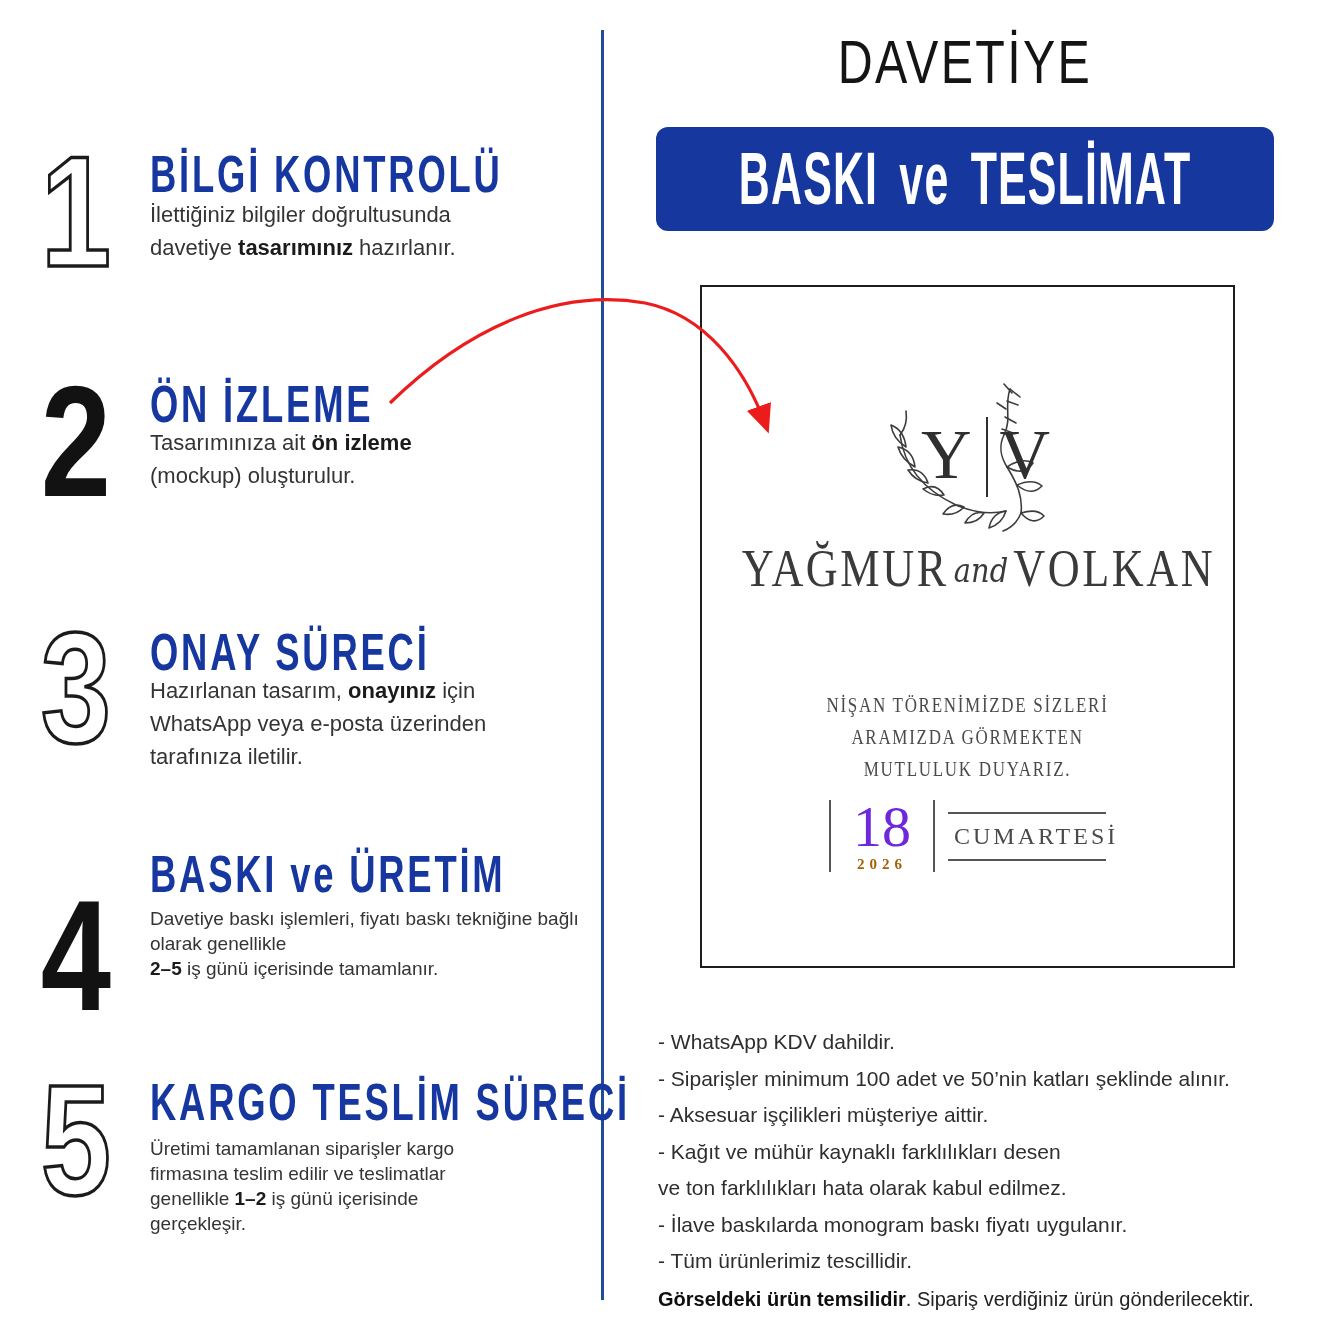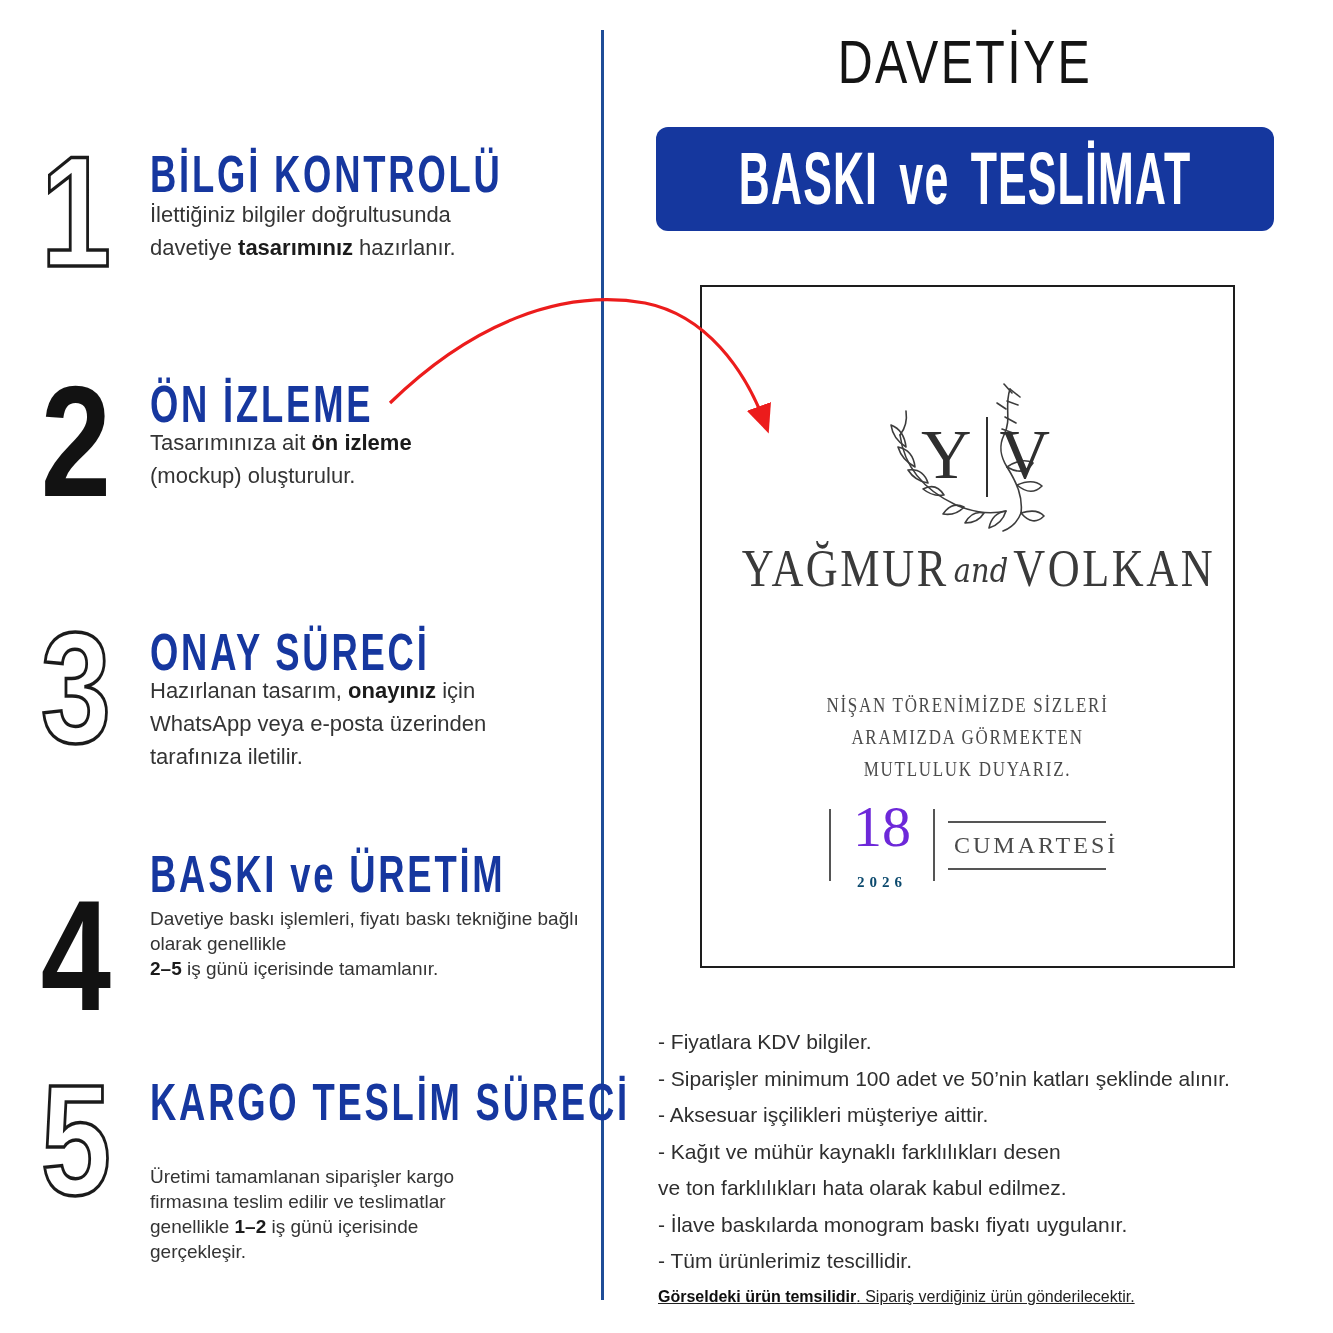--- a/index.html
+++ b/index.html
@@ -82,25 +82,25 @@
   }
   .datebox {
     border-top:2px solid #555; border-bottom:2px solid #555;
     padding:9px 6px; text-align:center; font-size:24px; letter-spacing:3px;
   }
   .datebox.month { width:146px; }
   .datebox.weekday { width:158px; }
   .datesep { width:2px; height:72px; background:#555; }
   .daycol { text-align:center; width:76px; }
   .day-number { font-size:58px; line-height:0.95; color:#6d28d9; }
-  .day-year { font-size:15px; letter-spacing:5px; font-weight:700; color:#0c4a6e; margin-top:20px; }
+  .day-year { font-size:15px; letter-spacing:5px; font-weight:700; color:#a16207; margin-top:2px; }
 
   
   .notes { position:absolute; left:658px; top:1024px; width:670px; font-size:21px; line-height:36.5px; color:#2e2e2e; }
-  .footer { position:absolute; left:658px; top:1288px; font-size:16px; color:#222;text-decoration:underline; }
+  .footer { position:absolute; left:658px; top:1288px; font-size:20px; color:#222; }
   .footer b { color:#0e0e0e; }
 
   
   .arrow-svg { position:absolute; left:0; top:0; width:1333px; height:1333px; pointer-events:none; }
 </style>
 </head>
 <body>
 
 <div class="canvas">
 
@@ -135,21 +135,21 @@
     <div class="step-title" style="top:848px;">BASKI ve ÜRETİM</div>
     <div class="step-desc desc-sm" style="top:906px; width:445px;">
       <span>Davetiye baskı işlemleri, fiyatı baskı tekniğine bağlı olarak genellikle</span><br>
       <b>2–5</b><span> iş günü içerisinde tamamlanır.</span>
     </div>
   </div>
 
   <div class="step" style="top:0;">
     <div class="step-num outline" style="top:1060px;">5</div>
     <div class="step-title" style="top:1076px;">KARGO TESLİM SÜRECİ</div>
-    <div class="step-desc desc-sm" style="top:1136px; width:318px;margin-top:28px;">
+    <div class="step-desc desc-sm" style="top:1136px; width:318px;">
       <span>Üretimi tamamlanan siparişler kargo firmasına teslim edilir ve teslimatlar genellikle </span><b>1–2</b><span> iş günü içerisinde gerçekleşir.</span>
     </div>
   </div>
 
   <div class="main-title">DAVETİYE</div>
 
   <div class="banner">
     <div class="banner-text">BASKI ve TESLİMAT</div>
   </div>
 
@@ -200,21 +200,21 @@
       <div class="daycol">
         <div class="day-number">18</div>
         <div class="day-year">2026</div>
       </div>
       <div class="datesep"></div>
       <div class="datebox weekday">CUMARTESİ</div>
     </div>
   </div>
 
   <div class="notes">
-    <div>- Fiyatlara KDV bilgiler.</div>
+    <div>- WhatsApp KDV dahildir.</div>
     <div>- Siparişler minimum 100 adet ve 50’nin katları şeklinde alınır.</div>
     <div>- Aksesuar işçilikleri müşteriye aittir.</div>
     <div>- Kağıt ve mühür kaynaklı farklılıkları desen</div>
     <div>ve ton farklılıkları hata olarak kabul edilmez.</div>
     <div>- İlave baskılarda monogram baskı fiyatı uygulanır.</div>
     <div>- Tüm ürünlerimiz tescillidir.</div>
   </div>
 
   <div class="footer">
     <b>Görseldeki ürün temsilidir</b><span>.  Sipariş verdiğiniz ürün gönderilecektir.</span>

